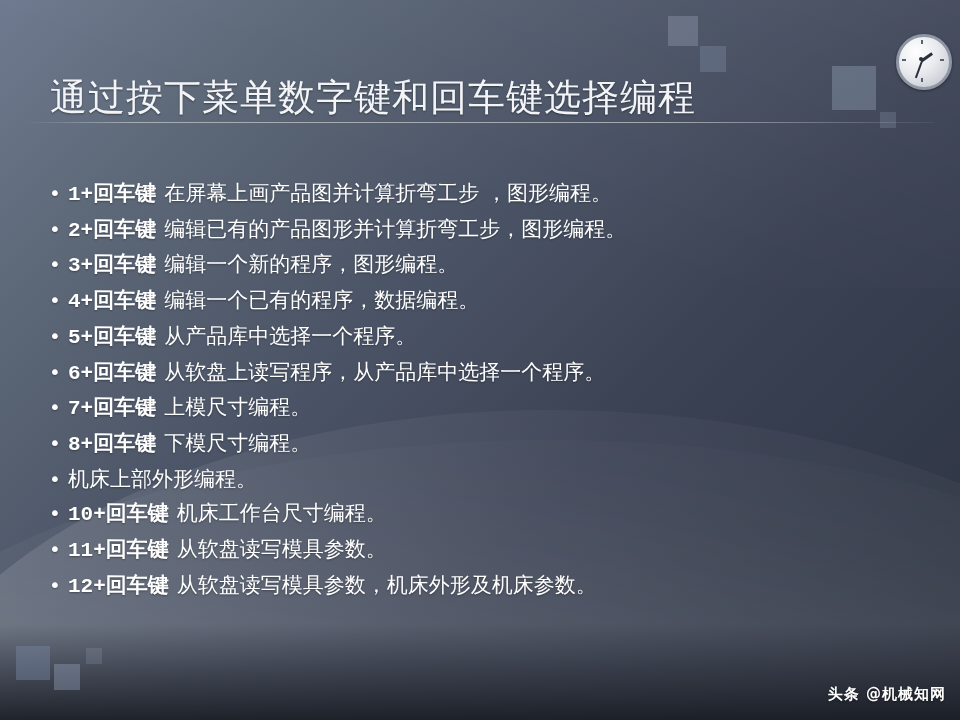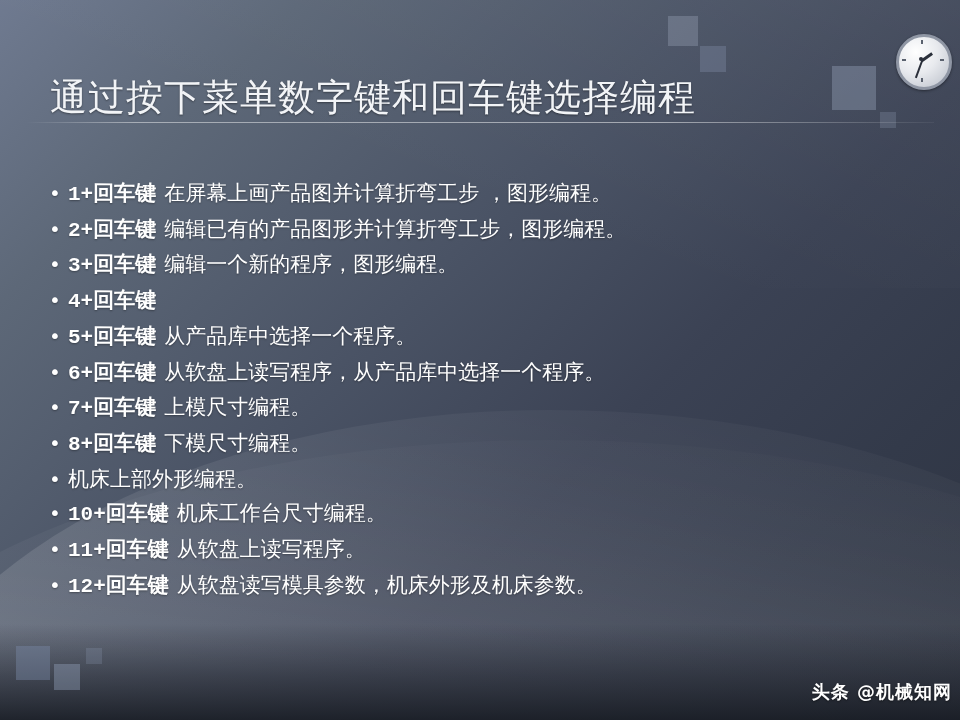--- a/index.html
+++ b/index.html
@@ -182,27 +182,27 @@
     font-family: Liberation Mono, monospace;
   }
   .desc {
     flex: 1 1 auto;
     white-space: nowrap;
   }
 
   
   .watermark {
     position: absolute;
-    right: 8px;
+    right: 14px;
     bottom: 16px;
     display: flex;
     align-items: center;
     color: #ffffff;
     font-family: "DejaVu Sans", sans-serif;
-    font-size: 18px;
+    font-size: 15px;
     font-weight: bold;
     letter-spacing: 1px;
     text-shadow: 0 1px 2px rgba(0,0,0,0.5);
   }
 </style>
 </head>
 <body>
 
 <div class="slide">
 
@@ -249,20 +249,21 @@
 
     <div class="bullet">
       <span class="dot">•</span>
       <span class="key">3+回车键</span>
       <span class="desc">编辑一个新的程序，图形编程。</span>
     </div>
 
     <div class="bullet">
       <span class="dot">•</span>
       <span class="key">4+回车键</span>
+      <span class="desc">编辑一个已有的程序，数据编程。</span>
     </div>
 
     <div class="bullet">
       <span class="dot">•</span>
       <span class="key">5+回车键</span>
       <span class="desc">从产品库中选择一个程序。</span>
     </div>
 
     <div class="bullet">
       <span class="dot">•</span>
@@ -289,21 +290,21 @@
 
     <div class="bullet">
       <span class="dot">•</span>
       <span class="key">10+回车键</span>
       <span class="desc">机床工作台尺寸编程。</span>
     </div>
 
     <div class="bullet">
       <span class="dot">•</span>
       <span class="key">11+回车键</span>
-      <span class="desc">从软盘上读写程序。</span>
+      <span class="desc">从软盘读写模具参数。</span>
     </div>
 
     <div class="bullet">
       <span class="dot">•</span>
       <span class="key">12+回车键</span>
       <span class="desc">从软盘读写模具参数，机床外形及机床参数。</span>
     </div>
 
   </div>
 

